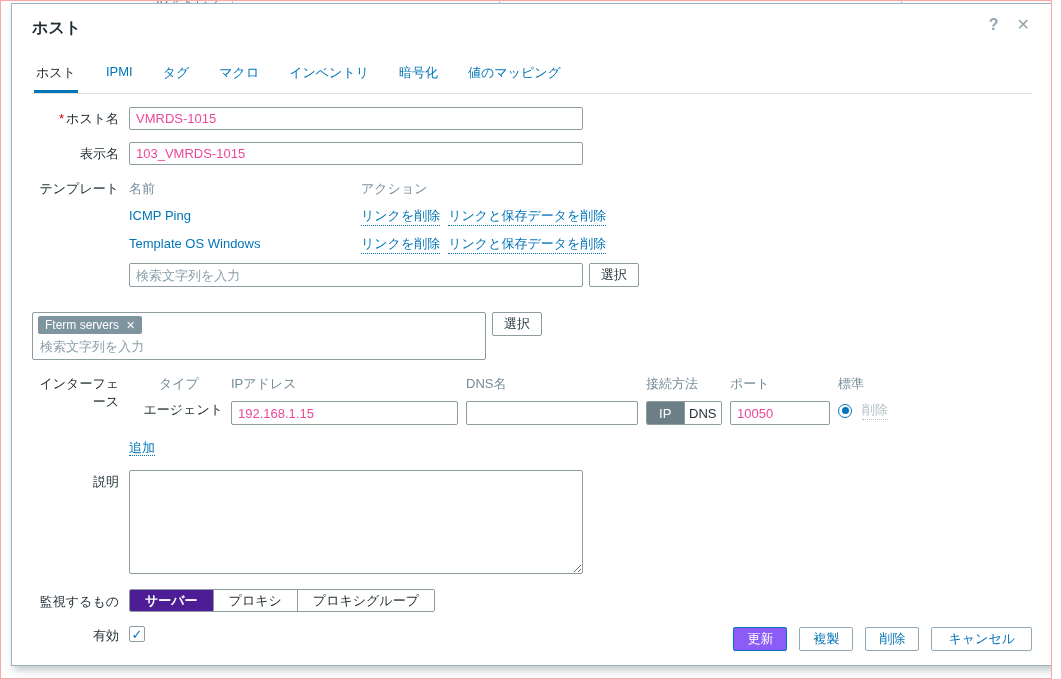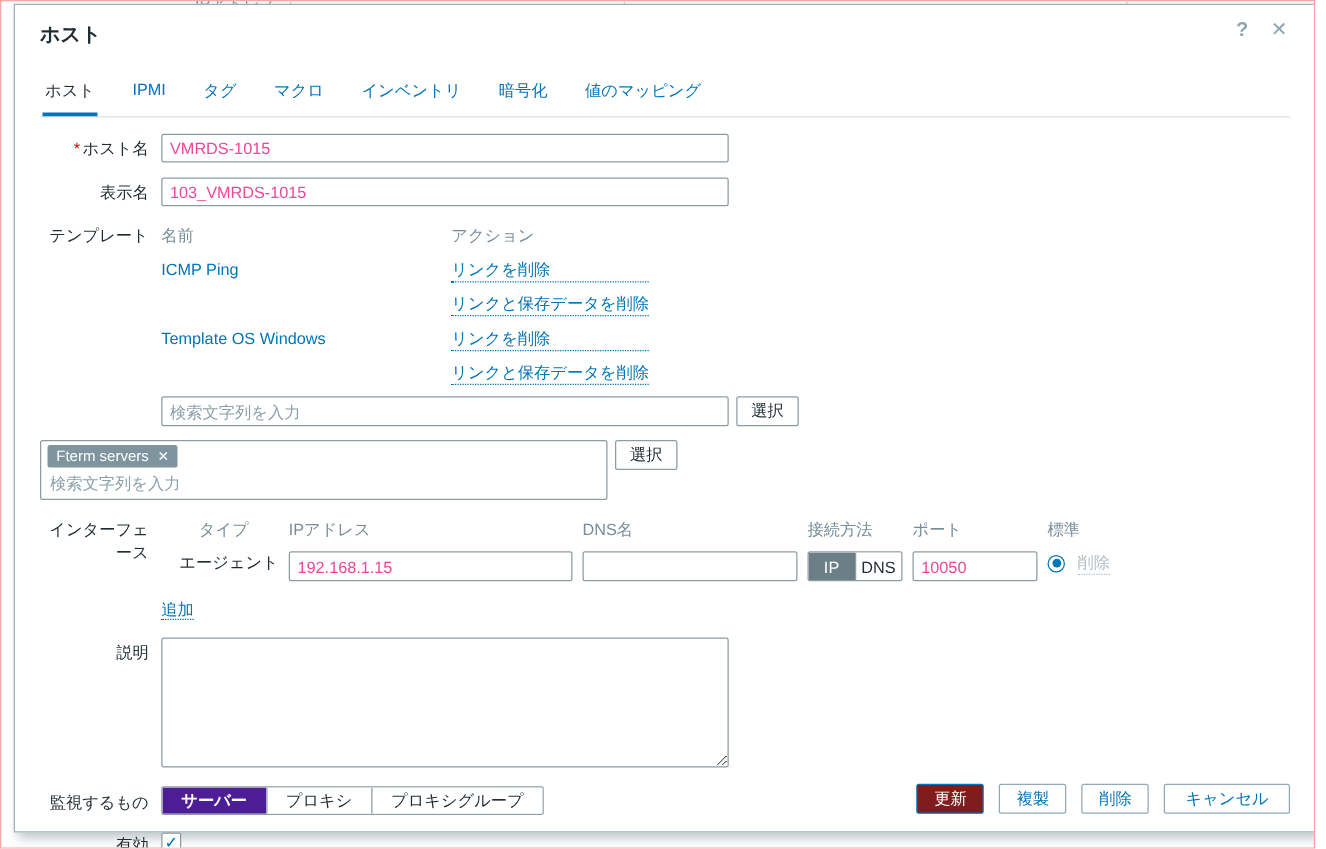--- a/index.html
+++ b/index.html
@@ -41,33 +41,33 @@
   input[type=text]::placeholder, .ms-placeholder { color:#8ba0ab; }
   .inp-main { width:454px; height:23px; }
   .inp-focus { border-color:#4e5d66; }
 
   
   .tpl-head { display:flex; color:#768d99; margin:3px 0 9px 0;font-family:Liberation Mono, monospace; }
   .tpl-name-col { width:232px; }
   .tpl-row { display:flex; margin-bottom:9px; align-items:baseline; }
   .link { color:#0275b8; cursor:pointer; text-decoration:none; }
   .link-dot { color:#0275b8; cursor:pointer; border-bottom:1px dotted #0275b8; }
-  .tpl-actions { display:flex; gap:8px;flex-direction:column; }
+  .tpl-actions { display:flex; gap:8px; }
   .search-row { display:flex; align-items:flex-start; gap:6px; margin-top:3px; }
 
   .btn-gray { height:24px; padding:0 11px; background:#fff; border:1px solid #8e9ba1;
               border-radius:2px; color:#1f2c33; font-size:13px; font-family:inherit; cursor:pointer; }
 
   
   .ms-box { width:454px; min-height:42px; border:1px solid #8e9ba1; border-radius:2px; padding:3px 5px; }
   .chip { display:inline-flex; align-items:center; gap:7px; background:#7e95a0; color:#fff;
           font-size:12px; padding:2px 7px; border-radius:2px; }
   .chip-x { cursor:pointer; font-size:11px; font-weight:bold; }
   .ms-placeholder { display:block; margin-top:4px; padding-left:2px; }
-  .hg-row { display:flex; gap:6px; align-items:flex-start; }
+  .hg-row { display:flex; gap:6px; align-items:flex-start;margin-top:14px; }
 
   
   .if-head { display:flex; gap:8px; color:#768d99; margin:3px 0 8px 0; }
   .if-row  { display:flex; gap:8px; align-items:flex-start; }
   .c-type { width:94px; }
   .if-head .c-type { padding-left:30px; }
   .if-row  .c-type { text-align:right; }
   .c-ip { width:227px; } .c-dns { width:172px; } .c-conn { width:76px; } .c-port { width:100px; }
   .c-ip input, .c-dns input, .c-port input { width:100%; height:24px; }
 
@@ -95,21 +95,21 @@
   .row-seg .lbl { padding-top:4px; }
 
   
   .checkbox { width:16px; height:16px; border:1px solid #8e9ba1; border-radius:2px; background:#fff;
               display:flex; align-items:center; justify-content:center; color:#0275b8;
               font-weight:bold; font-size:13px; cursor:pointer; }
 
   
   .footer { position:absolute; right:20px; bottom:14px; display:flex; gap:12px; }
   .btn { height:24px; border-radius:2px; font-size:13px; font-family:inherit; cursor:pointer; padding:0 13px; }
-  .btn-primary { background:#7f1d1d; border:1px solid #0275b8; color:#fff; }
+  .btn-primary { background:#8b5cf6; border:1px solid #0275b8; color:#fff; }
   .btn-outline { background:#fff; border:1px solid #91a8b9; color:#0275b8; }
 </style>
 </head>
 <body>
 
 <div class="screen">
 
   <div class="bg-strip">
     <span class="bg-label">IPアドレス</span>
     <span class="bg-vline" style="left:231px"></span>

